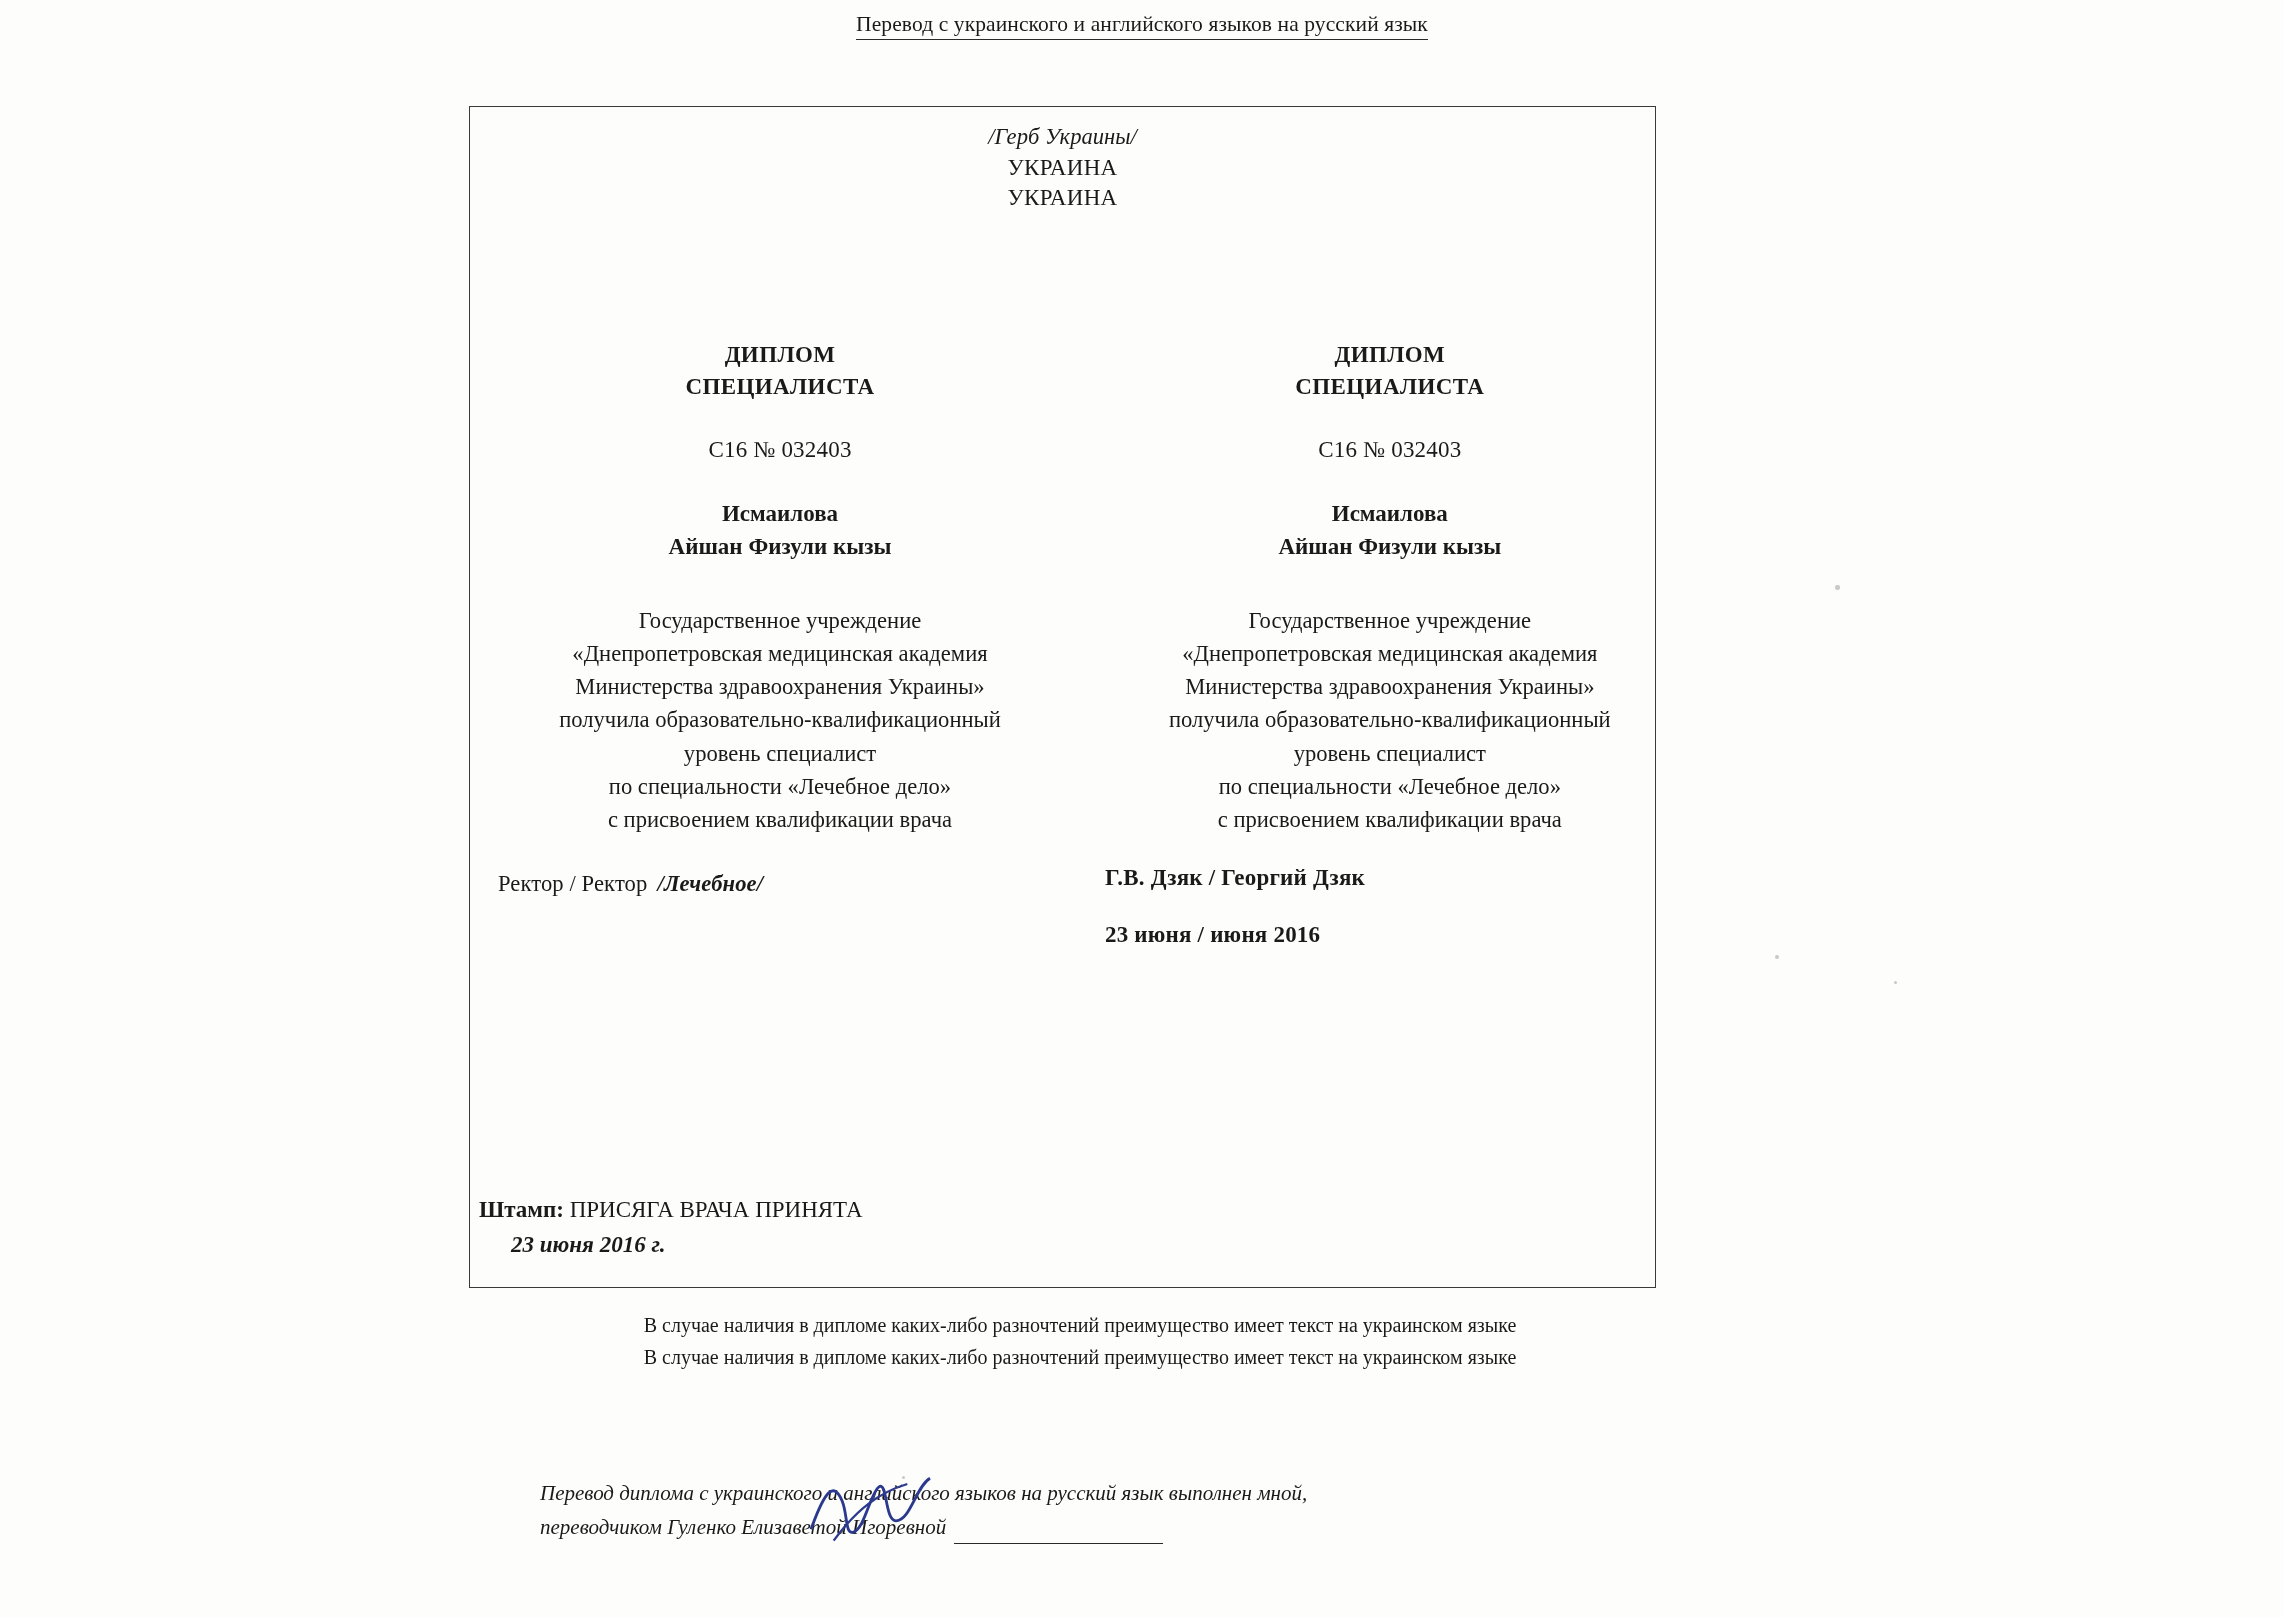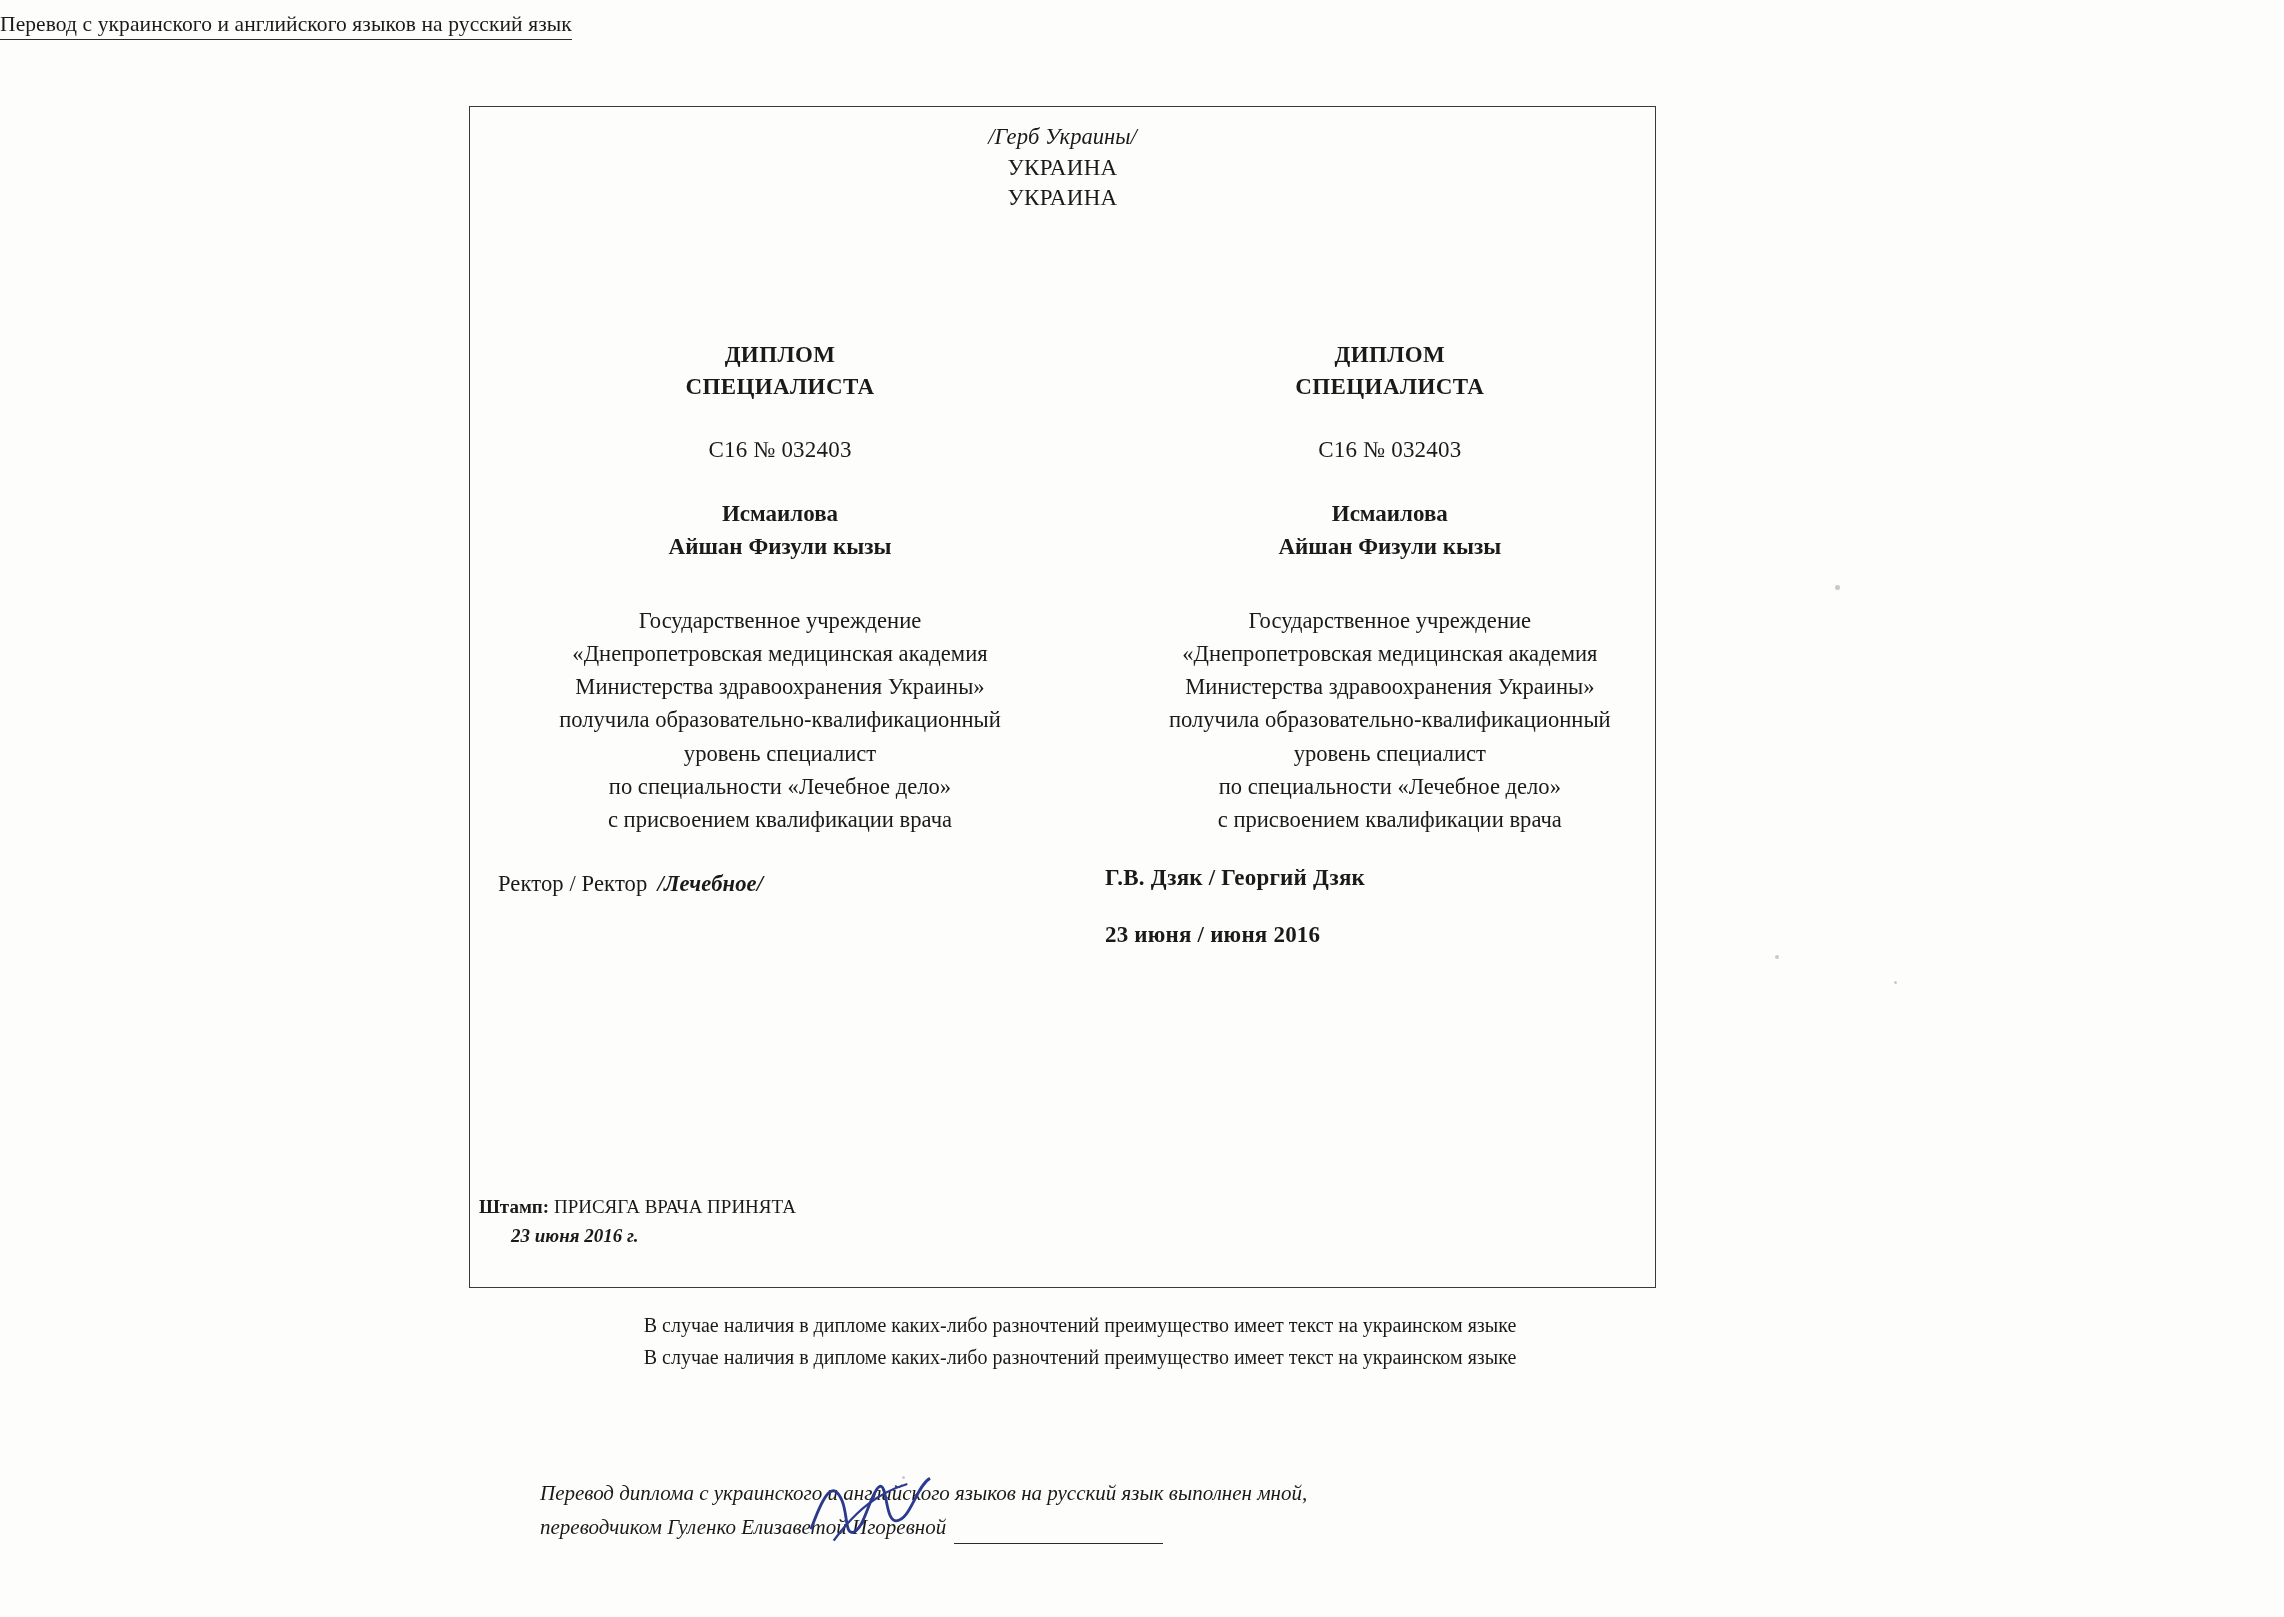--- a/index.html
+++ b/index.html
@@ -20,21 +20,21 @@
     inset: 0;
     background: #fdfdfc;
   }
 
   
   .top-header {
     position: absolute;
     top: 12.4px;
     left: 0;
     width: 100%;
-    text-align: left;
+    text-align: center;
     font-size: 21.5px;
     letter-spacing: 0.1px;
   }
   .top-header span {
     border-bottom: 1.1px solid #2a2a2a;
     padding-bottom: 2.3px;
   }
 
   
   .doc-frame {
@@ -144,21 +144,21 @@
     font-size: 22.6px;
     line-height: 1.52;
   }
   .seal-block b { font-weight: bold; }
 
   .stamp-block {
     position: absolute;
     left: 479px;
     top: 1193px;
     width: 678px;
-    font-size: 19px;
+    font-size: 23px;
     line-height: 1.5;
   }
   .stamp-block b { font-weight: bold; }
   .stamp-date {
     display: block;
     margin-left: 32px;
     font-style: italic;
     font-weight: bold;
   }
 

